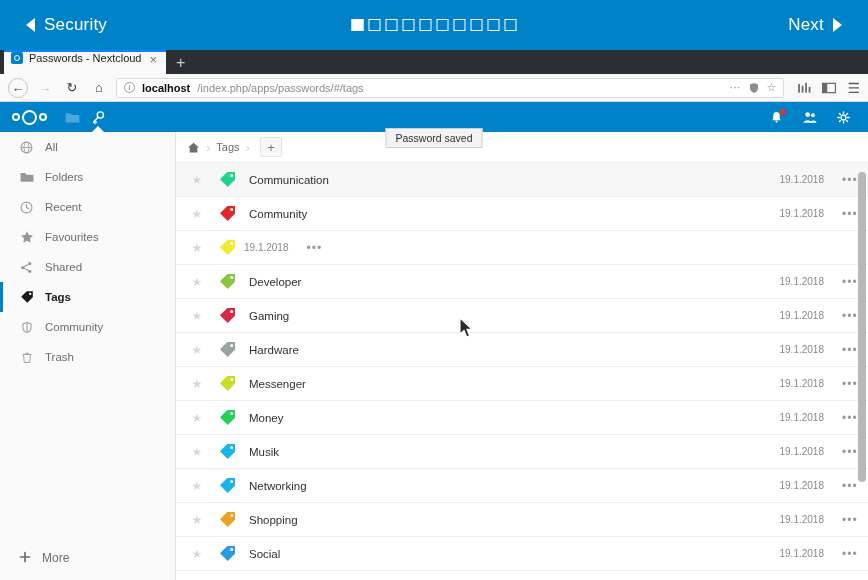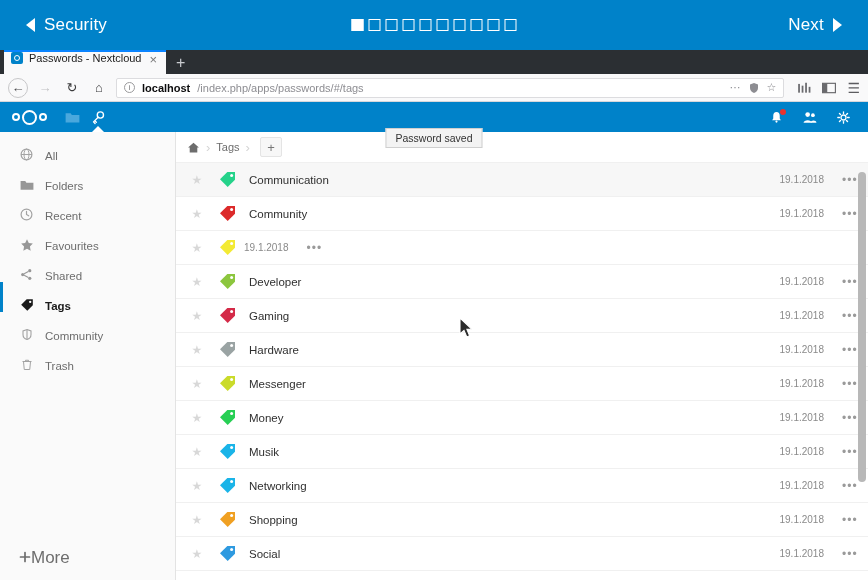--- a/index.html
+++ b/index.html
@@ -83,30 +83,30 @@
     position: absolute; top: 2px; left: 50%; transform: translateX(-50%);
     background: #f3f3f3; border: 1px solid #cfcfcf; color: #333;
     font-size: 10.5px; padding: 3px 9px; z-index: 40; white-space: nowrap; margin-top: 24px;
   }
 
   
   .body { display: flex; height: 450px; background: #fff; }
 
   .sidebar { width: 176px; background: #fafafa; border-right: 1px solid #e3e3e3;
     position: relative; flex: 0 0 176px; }
-  .side-item { height: 30px; display: flex; align-items: flex-end; gap: 11px;
+  .side-item { height: 30px; display: flex; align-items: center; gap: 11px;
     padding-left: 16px; font-size: 11.5px; color: #6d6d6d; cursor: pointer;
     border-left: 3px solid transparent; }
   .side-item .sico { width: 15px; height: 15px; display: inline-flex;
     align-items: center; justify-content: center; opacity: .62; flex: 0 0 auto; }
   .side-item.active { color: #1a1a1a; font-weight: bold; border-left-color: #0082c9; }
   .side-item.active .sico { opacity: 1; }
   .side-more { position: absolute; bottom: 10px; left: 0; right: 0;
-    height: 28px; display: flex; align-items: center; 
-    padding-left: 19px; font-size: 17px; color: #6d6d6d; cursor: pointer; }
+    height: 28px; display: flex; align-items: center; gap: 11px;
+    padding-left: 19px; font-size: 12px; color: #6d6d6d; cursor: pointer; }
 
   .content { flex: 1; position: relative; background: #fff; overflow: hidden; }
 
   .breadcrumb { height: 31px; display: flex; align-items: center; gap: 1px;
     padding-left: 11px; border-bottom: 1px solid #f0f0f0; background: #fff; }
   .crumb { display: flex; align-items: center; gap: 3px; font-size: 11px; color: #6d6d6d; cursor: pointer; }
   .crumb-sep { color: #d4d4d4; font-size: 13px; padding: 0 5px; }
   .crumb-add { width: 22px; height: 20px; border: 1px solid #e4e4e4; background: #f7f7f7;
     display: flex; align-items: center; justify-content: center; color: #777;
     font-size: 13px; cursor: pointer; margin-left: 4px; border-radius: 2px; }

